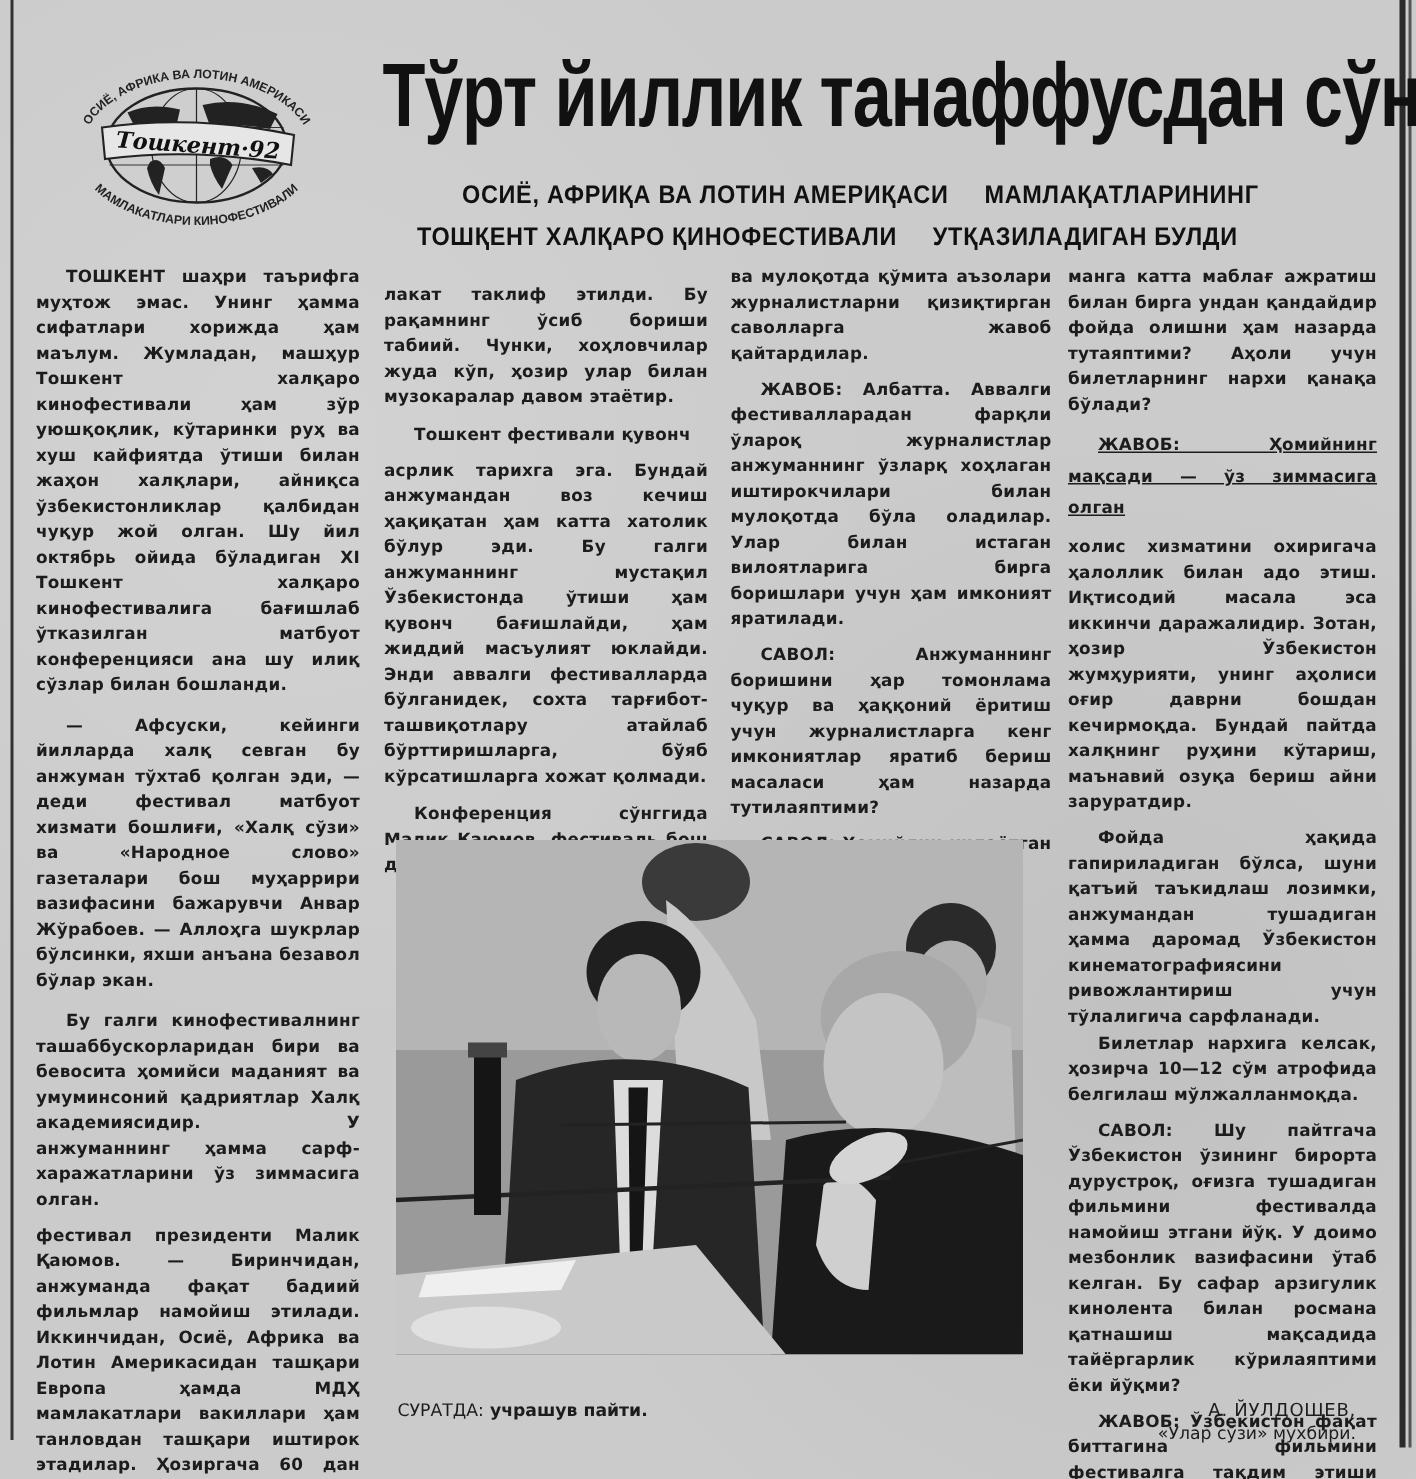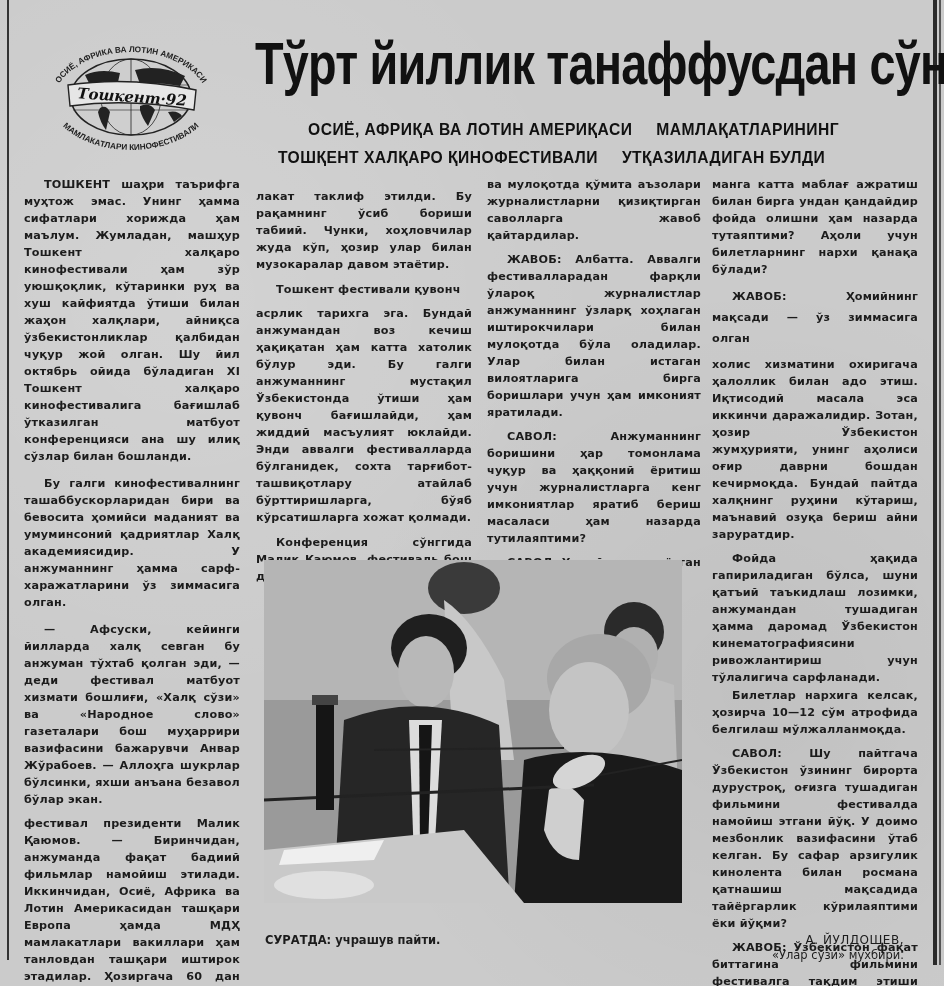--- a/index.html
+++ b/index.html
@@ -56,35 +56,35 @@
     text-align: justify;
     color: #1c1c1c;
     letter-spacing: 0.2px;
   }
   .col p { margin: 0 0 7px 0; text-indent: 20px; }
   .col p.noindent { text-indent: 0; }
   .c1 { left: 24px; top: 176px; width: 216px; }
   .c2 { left: 256px; top: 188px; width: 216px; }
   .c3 { left: 487px; top: 176px; width: 214px; }
   .c4 { left: 712px; top: 176px; width: 206px; }
-  .loose { line-height: 21px; }
+  .loose { line-height: 21px; text-decoration: underline; }
 
   
   .photo {
     position: absolute; left: 264px; top: 560px; width: 418px; height: 343px;
     background: #8a8a8a; overflow: hidden;
   }
   .photo svg { width: 100%; height: 100%; display: block; }
 
   .caption {
     position: absolute; font-family: "DejaVu Sans", sans-serif; font-weight: bold;
     font-size: 11.5px; white-space: nowrap; color: #1c1c1c;
   }
   .cap1 { left: 265px; top: 933px; }
-  .cap1 .lbl { font-weight: bold; }
+  .cap1 .lbl { font-weight: normal; }
   .cap2 { left: 482px; top: 985px; font-weight: normal; }
   .byline {
     position: absolute; font-family: "DejaVu Sans", sans-serif; font-weight: normal;
     font-size: 11.5px; text-align: right; color: #1c1c1c; white-space: nowrap;
   }
   .by1 { right: 40px; top: 933px; font-size: 12px; letter-spacing: 0.5px; }
   .by2 { right: 40px; top: 948px; }
 </style>
 </head>
 <body>
@@ -126,22 +126,22 @@
 
   <div class="subhead sub1">
     <span>ОСИЁ, АФРИҚА ВА ЛОТИН АМЕРИҚАСИ</span><span class="sub-gap"></span><span>МАМЛАҚАТЛАРИНИНГ</span>
   </div>
   <div class="subhead sub2">
     <span>ТОШҚЕНТ ХАЛҚАРО ҚИНОФЕСТИВАЛИ</span><span class="sub-gap"></span><span>УТҚАЗИЛАДИГАН БУЛДИ</span>
   </div>
 
   <div class="col c1">
     <p>ТОШКЕНТ шаҳри таърифга муҳтож эмас. Унинг ҳамма сифатлари хорижда ҳам маълум. Жумладан, машҳур Тошкент халқаро кинофестивали ҳам зўр уюшқоқлик, кўтаринки руҳ ва хуш кайфиятда ўтиши билан жаҳон халқлари, айниқса ўзбекистонликлар қалбидан чуқур жой олган. Шу йил октябрь ойида бўладиган XI Тошкент халқаро кинофестивалига бағишлаб ўтказилган матбуот конференцияси ана шу илиқ сўзлар билан бошланди.</p>
+    <p style="margin-top:10px">— Афсуски, кейинги йилларда халқ севган бу анжуман тўхтаб қолган эди, — деди фестивал матбуот хизмати бошлиғи, «Халқ сўзи» ва «Народное слово» газеталари бош муҳаррири вазифасини бажарувчи Анвар Жўрабоев. — Аллоҳга шукрлар бўлсинки, яхши анъана безавол бўлар экан.</p>
     <p style="margin-top:10px">Бу галги кинофестивалнинг ташаббускорларидан бири ва бевосита ҳомийси маданият ва умуминсоний қадриятлар Халқ академиясидир. У анжуманнинг ҳамма сарф-харажатларини ўз зиммасига олган.</p>
-    <p style="margin-top:10px">— Афсуски, кейинги йилларда халқ севган бу анжуман тўхтаб қолган эди, — деди фестивал матбуот хизмати бошлиғи, «Халқ сўзи» ва «Народное слово» газеталари бош муҳаррири вазифасини бажарувчи Анвар Жўрабоев. — Аллоҳга шукрлар бўлсинки, яхши анъана безавол бўлар экан.</p>
     <p class="noindent">фестивал президенти Малик Қаюмов. — Биринчидан, анжуманда фақат бадиий фильмлар намойиш этилади. Иккинчидан, Осиё, Африка ва Лотин Америкасидан ташқари Европа ҳамда МДҲ мамлакатлари вакиллари ҳам танловдан ташқари иштирок этадилар. Ҳозиргача 60 дан зиёд мам-</p>
   </div>
 
   <div class="col c2">
     <p class="noindent">лакат таклиф этилди. Бу рақамнинг ўсиб бориши табиий. Чунки, хоҳловчилар жуда кўп, ҳозир улар билан музокаралар давом этаётир.</p>
     <p style="margin-top:8px">Тошкент фестивали қувонч</p>
     <p class="noindent">асрлик тарихга эга. Бундай анжумандан воз кечиш ҳақиқатан ҳам катта хатолик бўлур эди. Бу галги анжуманнинг мустақил Ўзбекистонда ўтиши ҳам қувонч бағишлайди, ҳам жиддий масъулият юклайди. Энди аввалги фестиваллардa бўлганидек, сохта тарғибот-ташвиқотлару атайлаб бўрттиришларга, бўяб кўрсатишларга хожат қолмади.</p>
     <p style="margin-top:8px">Конференция сўнггида Малик Қаюмов, фестиваль бош директори Хайрулла Жўраев</p>
   </div>
 

